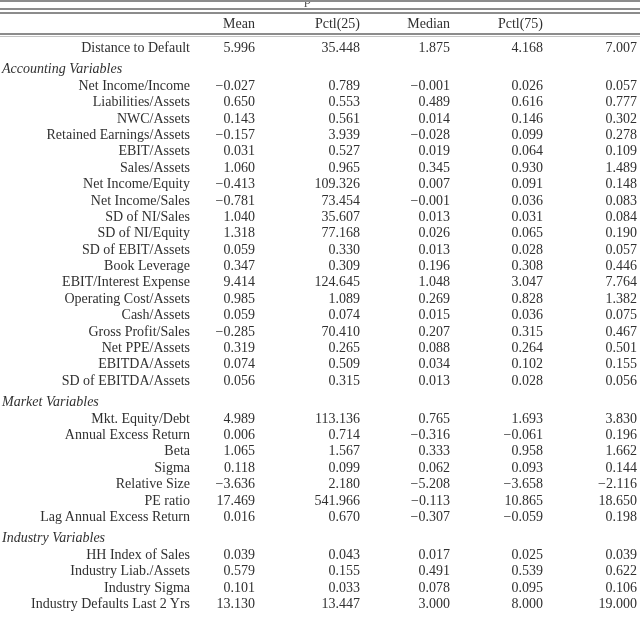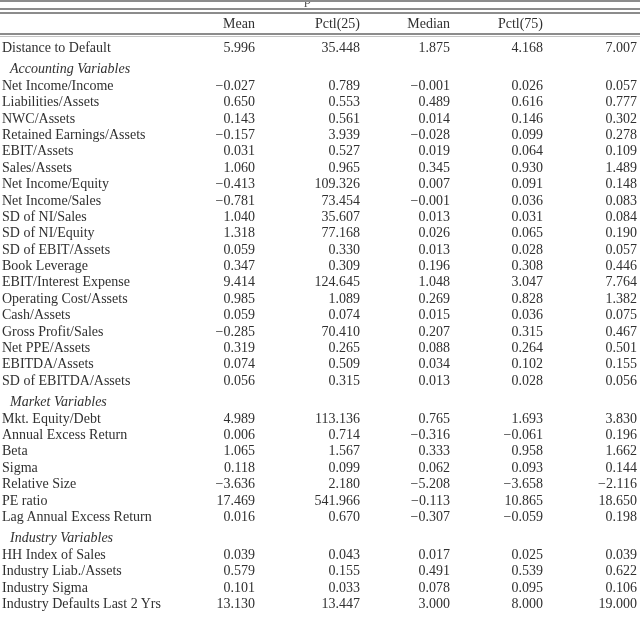--- a/index.html
+++ b/index.html
@@ -30,29 +30,29 @@
   .double-rule .rule + .rule { margin-top: 2px; }
   .trow {
     display: grid;
     grid-template-columns: 190px 65px 105px 90px 93px 94px;
     height: 16.4px; line-height: 16.4px;
     font-size: 14px;
     white-space: nowrap;
   }
   .thead { height: 18px; line-height: 18px; }
   .cell.num { text-align: right; }
-  .cell.label { text-align: left; padding-left: 2px; }
+  .cell.label { text-align: right; padding-left: 2px; }
   .header-rule { width: 640px; }
   .header-rule .rule + .rule { margin-top: 1px; }
   .tbody { padding-top: 3px; }
   .section-label {
     font-style: italic;
     height: 16.4px; line-height: 16.4px;
     font-size: 14px;
-    padding-left: 10px;
+    padding-left: 2px;
     margin-top: 5px;
     white-space: nowrap;
   }
 </style>
 </head>
 <body>
 
 <div class="page">
 
   <div class="top-edge-rule"></div>

